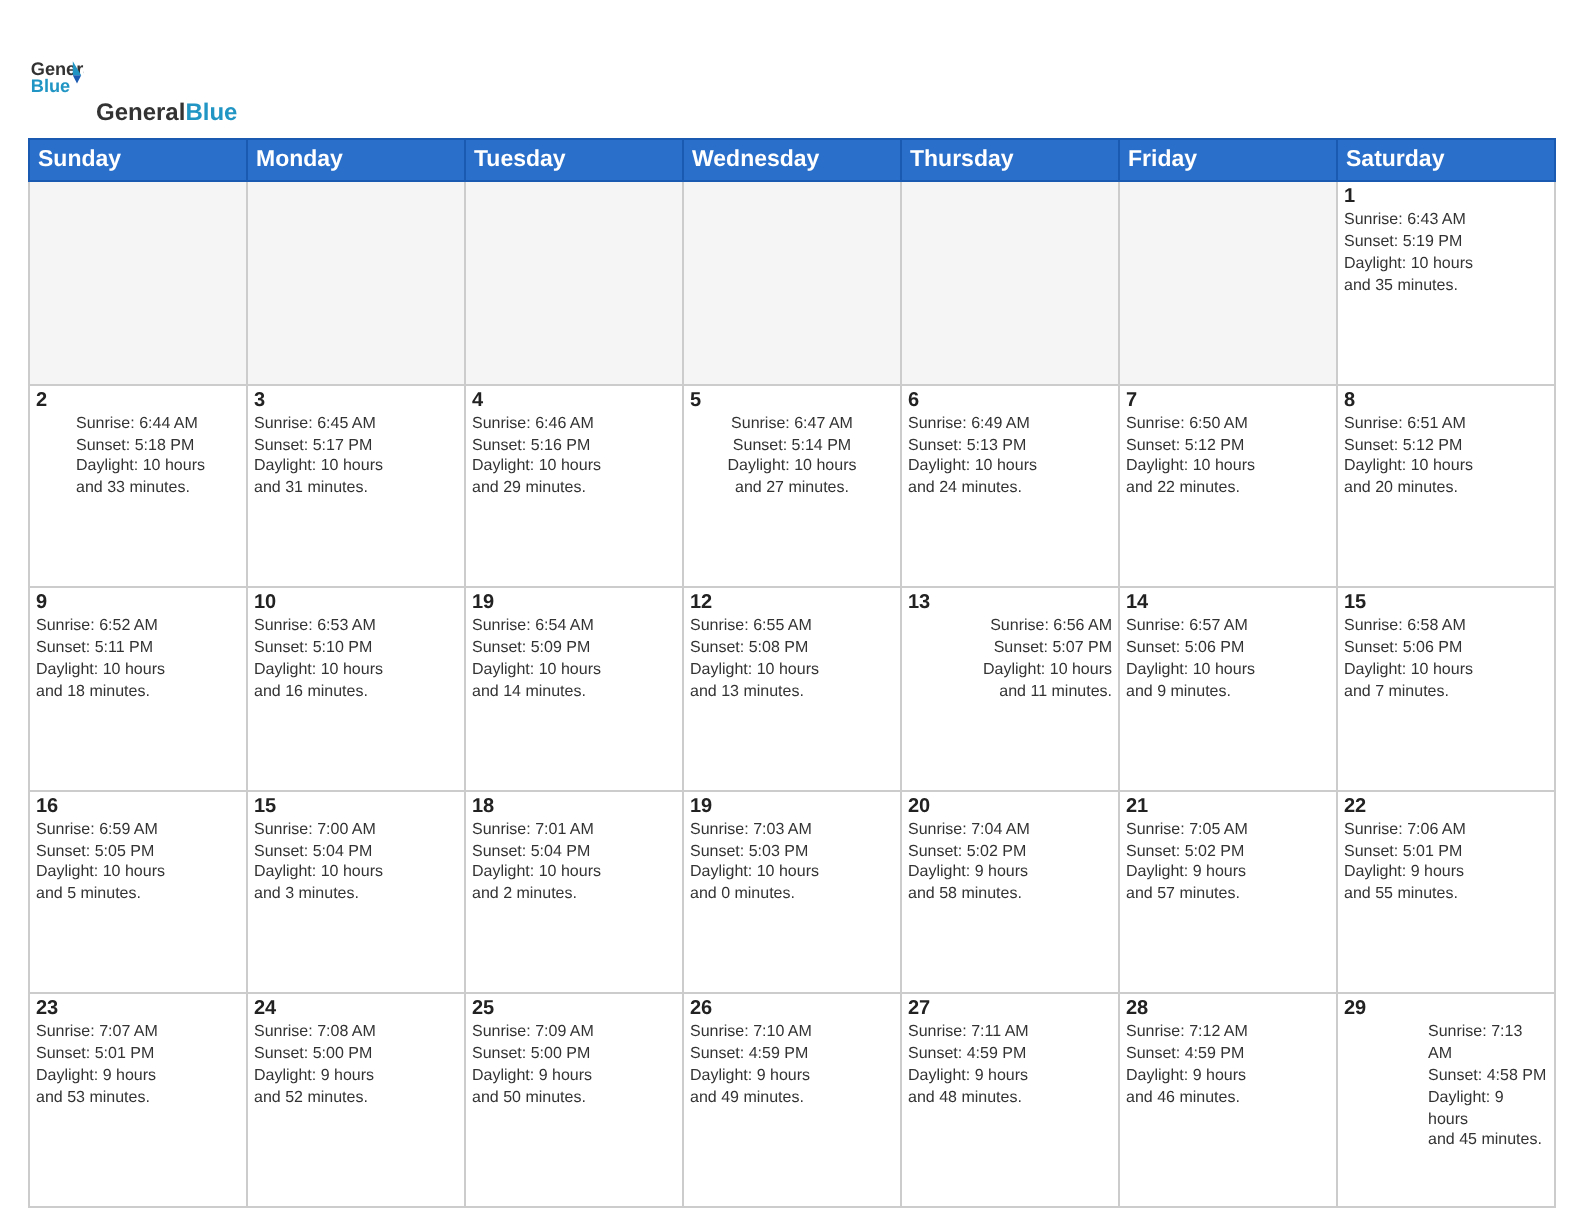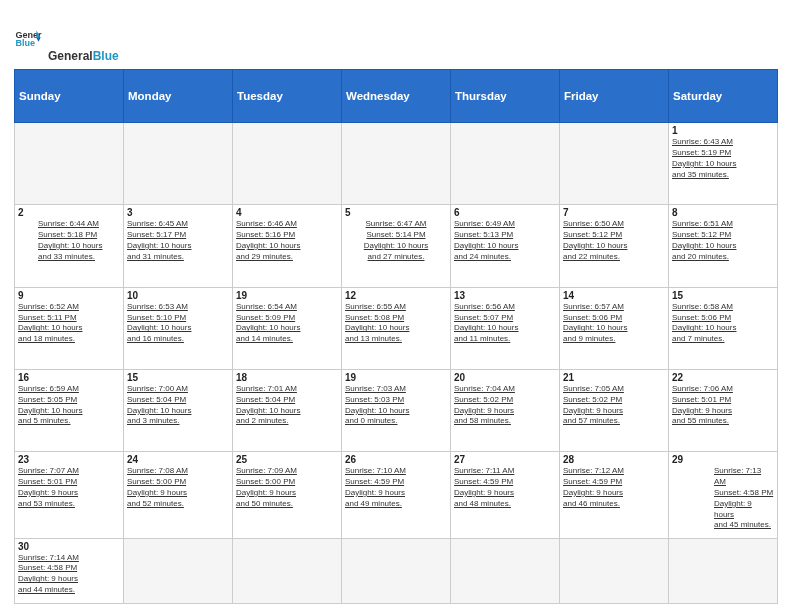--- a/index.html
+++ b/index.html
@@ -52,21 +52,21 @@
       border: 1px solid #ccc;
       border-collapse: collapse;
       width: 100%;
       table-layout: fixed;
     }
     .cal-header-row th {
       background: #2a6fc9;
       color: #fff;
       font-size: 11.5px;
       font-weight: bold;
-      padding: 20px 4px;
+      padding: 4px 4px;
       text-align: left;
       border: 1px solid #1a5ab0;
     }
     .cal-body td {
       border: 1px solid #ccc;
       vertical-align: top;
       padding: 2px 3px;
       font-size: 8.5px;
       color: #333;
       background: #fff;
@@ -79,21 +79,20 @@
       font-size: 10px;
       font-weight: bold;
       color: #222;
       display: block;
       margin-bottom: 1px;
     }
     .day-info {
       font-size: 8px;
       color: #333;
       line-height: 1.35;
-      text-decoration: underline;
     }
     .last-row td {
       height: 62px;
     }
   </style>
 </head>
 <body>
 
 <div class="page">
   <div class="header">
@@ -219,21 +218,21 @@
           </td>
           <td>
             <span class="day-num">12</span>
             <div class="day-info" style="white-space: pre-line;">Sunrise: 6:55 AM
 Sunset: 5:08 PM
 Daylight: 10 hours
 and 13 minutes.</div>
           </td>
           <td>
             <span class="day-num">13</span>
-            <div class="day-info" style="white-space: pre-line;">Sunrise: 6:56 AM
+            <div class="day-info" style="white-space: pre-line; text-align: right;">Sunrise: 6:56 AM
 Sunset: 5:07 PM
 Daylight: 10 hours
 and 11 minutes.</div>
           </td>
           <td>
             <span class="day-num">14</span>
             <div class="day-info" style="white-space: pre-line;">Sunrise: 6:57 AM
 Sunset: 5:06 PM
 Daylight: 10 hours
 and 9 minutes.</div>
@@ -340,31 +339,16 @@
 Daylight: 9 hours
 and 46 minutes.</div>
           </td>
           <td>
             <span class="day-num">29</span>
             <div class="day-info" style="white-space: pre-line; margin-left: 42px;">Sunrise: 7:13 AM
 Sunset: 4:58 PM
 Daylight: 9 hours
 and 45 minutes.</div>
           </td>
-        </tr>
-        <tr class="last-row">
-          <td>
-            <span class="day-num">30</span>
-            <div class="day-info" style="white-space: pre-line;">Sunrise: 7:14 AM
-Sunset: 4:58 PM
-Daylight: 9 hours
-and 44 minutes.</div>
-          </td>
-          <td class="empty"></td>
-          <td class="empty"></td>
-          <td class="empty"></td>
-          <td class="empty"></td>
-          <td class="empty"></td>
-          <td class="empty"></td>
         </tr>
       </tbody>
   </table>
 </div>
 
 </body></html>

